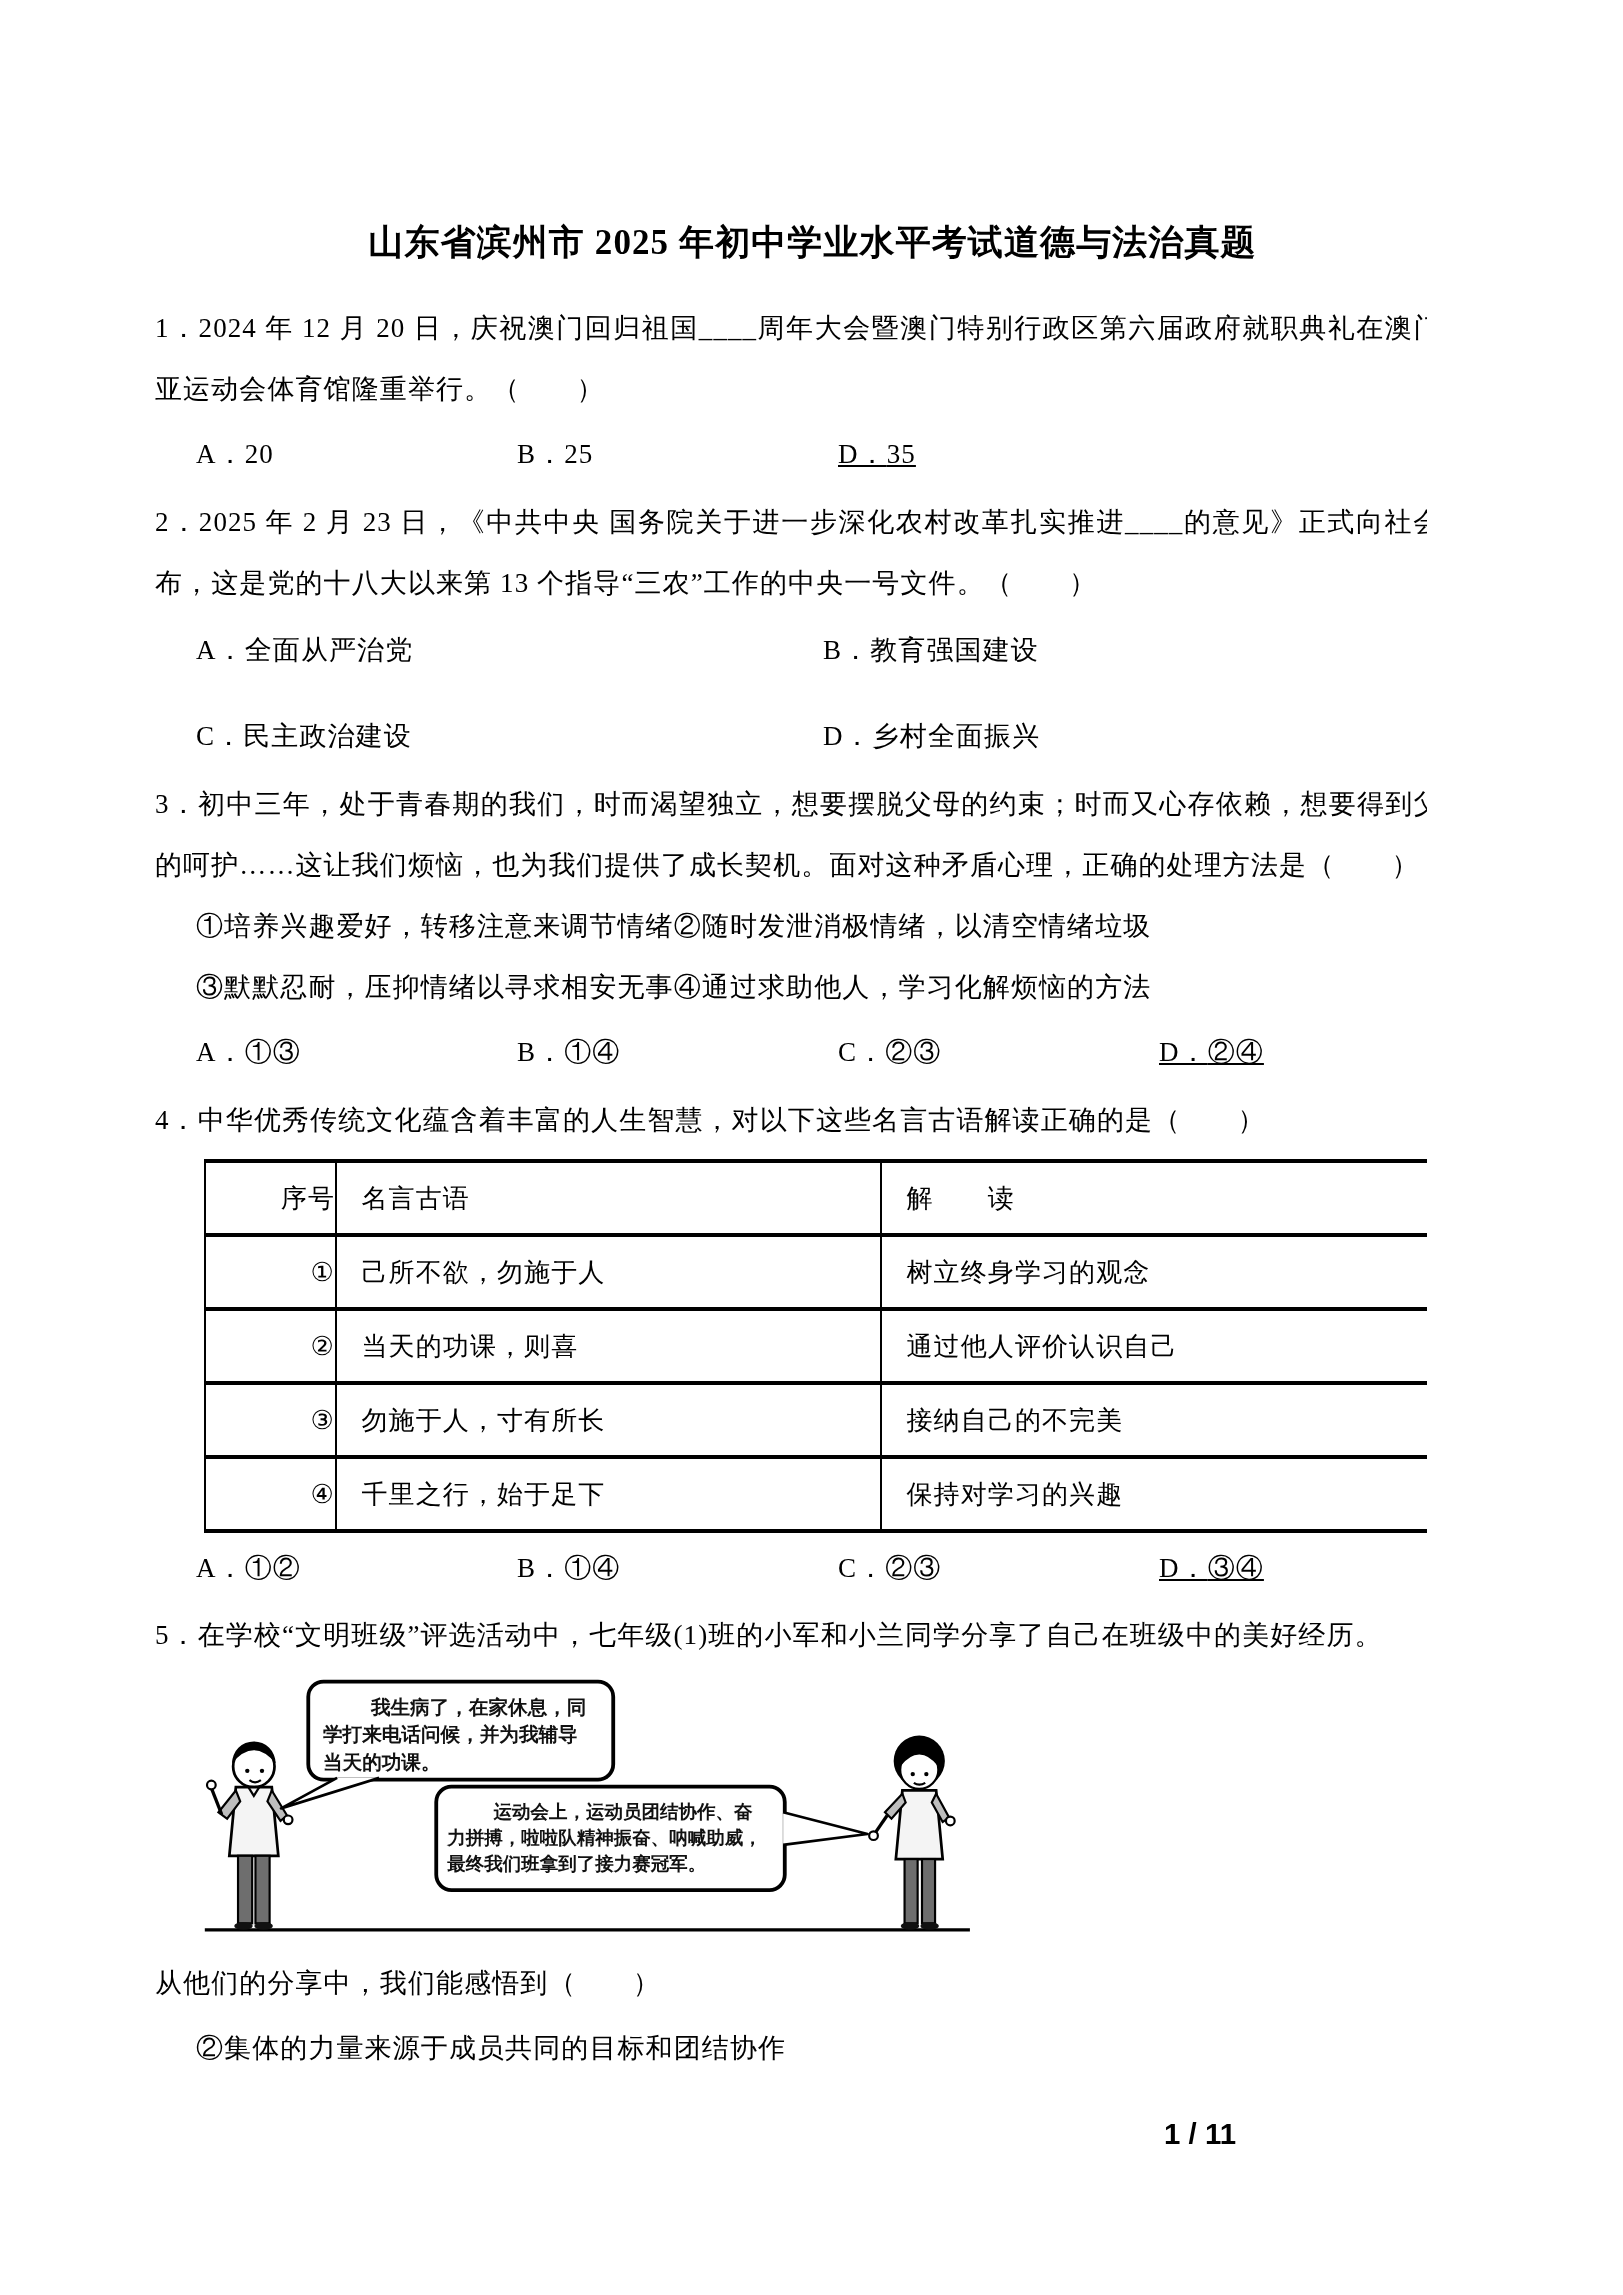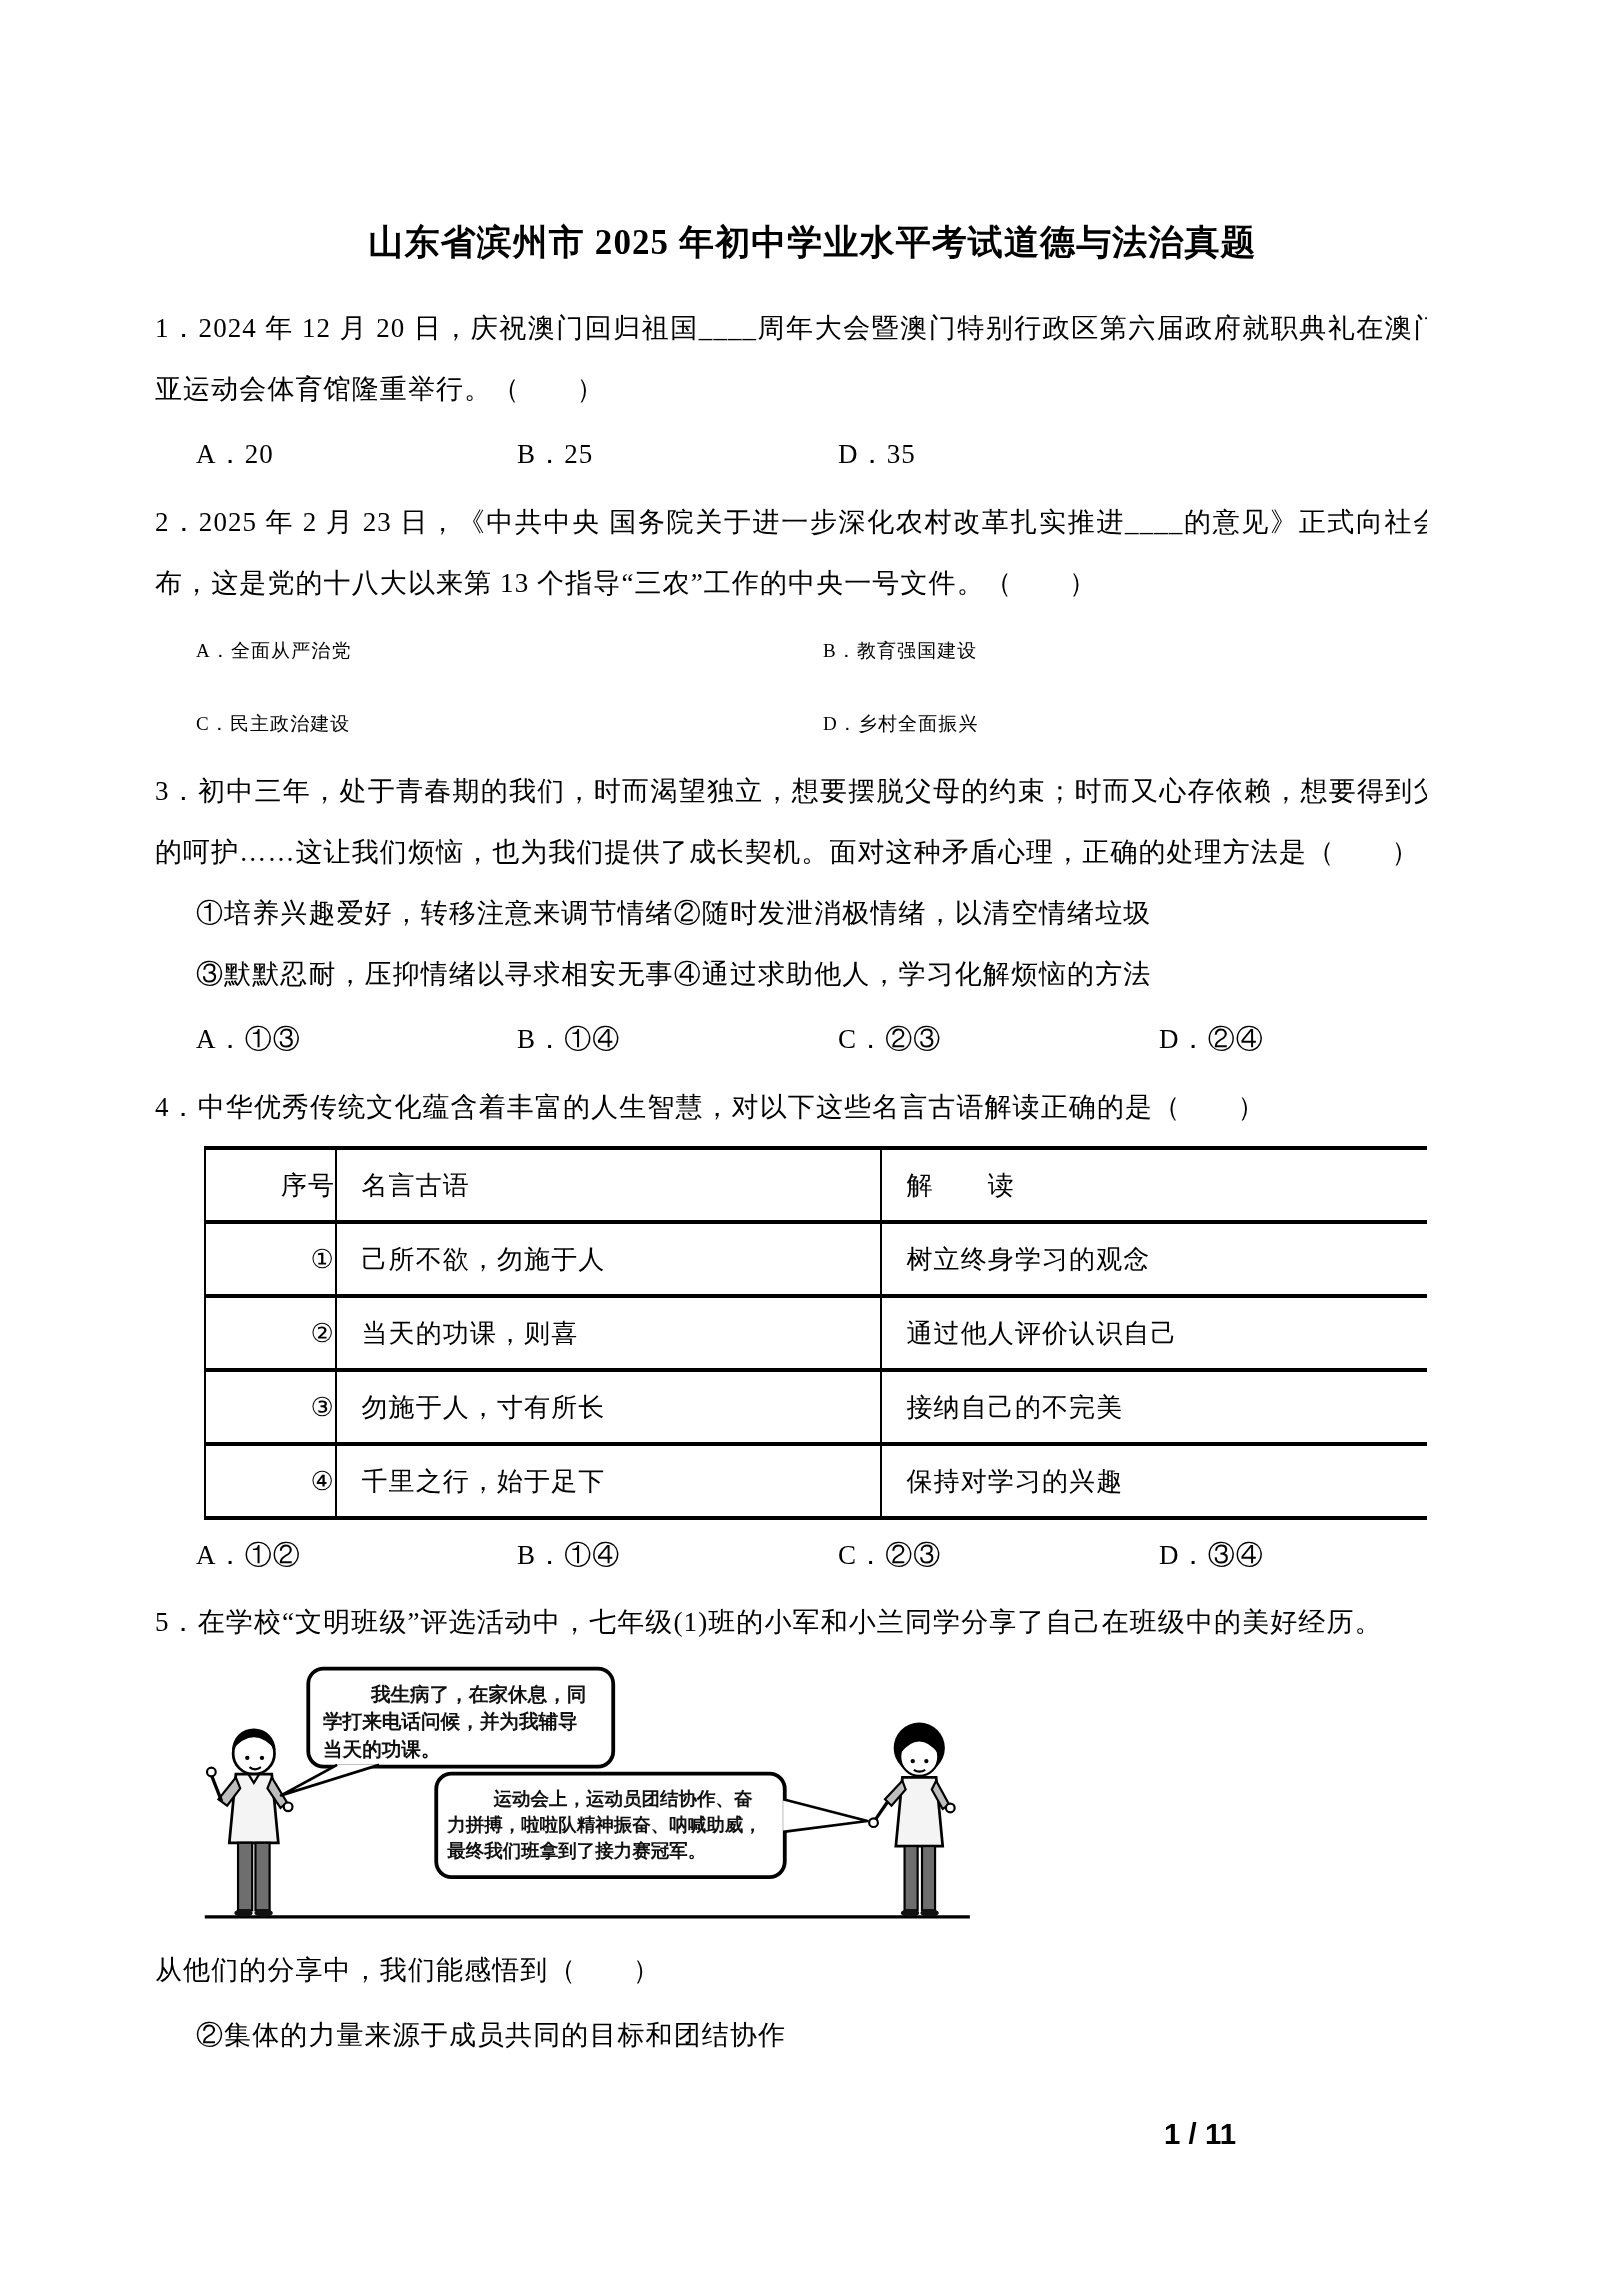--- a/index.html
+++ b/index.html
@@ -18,25 +18,25 @@
   .qtext{
     margin:0;font-size:27px;line-height:61px;letter-spacing:1.1px;
     text-align:justify;
   }
   .sec{margin-top:6.5px;}
   .optrow{
     display:flex;margin-top:4.4px;padding-left:41px;
     font-size:27px;line-height:61px;letter-spacing:1.1px;
   }
   .optrow .opt{width:321px;flex:0 0 auto;}
-  .optrow .opt:last-child{width:auto;}
+  .optrow .opt:last-child{width:auto;text-decoration:underline;}
   .optgrid2{
-    display:grid;grid-template-columns:627px 1fr;row-gap:12px;
+    display:grid;grid-template-columns:627px 1fr;row-gap:25px;
     margin-top:6.5px;padding-left:41px;
-    font-size:19px;line-height:61px;letter-spacing:1.1px;
+    font-size:27px;line-height:61px;letter-spacing:1.1px;
   }
   .stmtrow{
     display:flex;padding-left:41px;
     font-size:27px;line-height:61px;letter-spacing:1.1px;
   }
   .stmtline{
     margin:0;padding-left:41px;
     font-size:27px;line-height:69px;letter-spacing:1.1px;
   }
   table.qtable{

